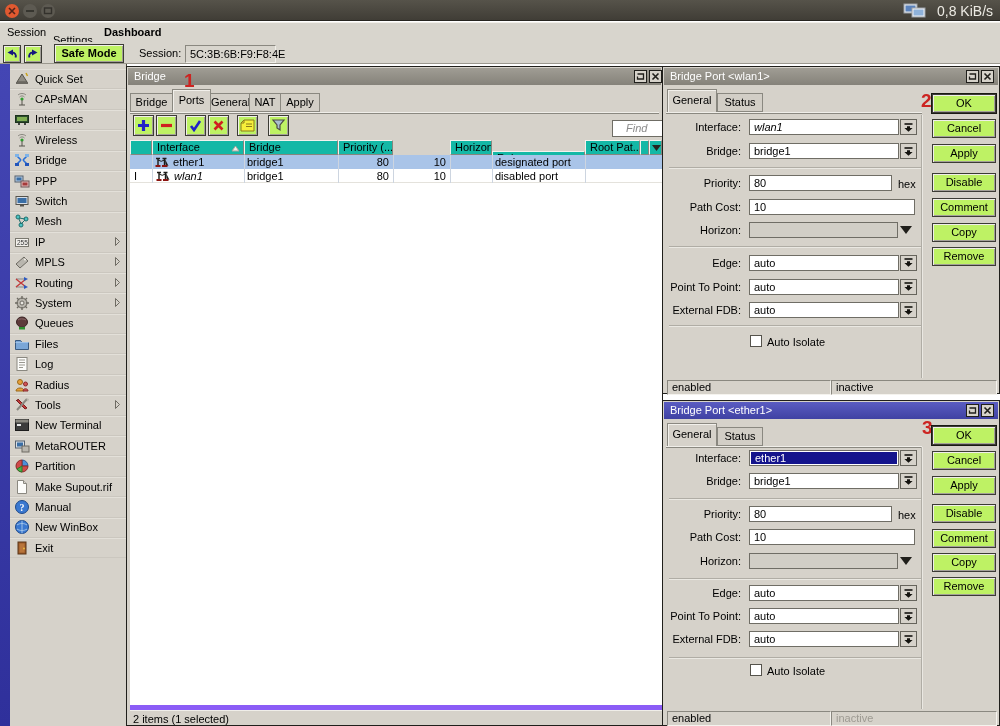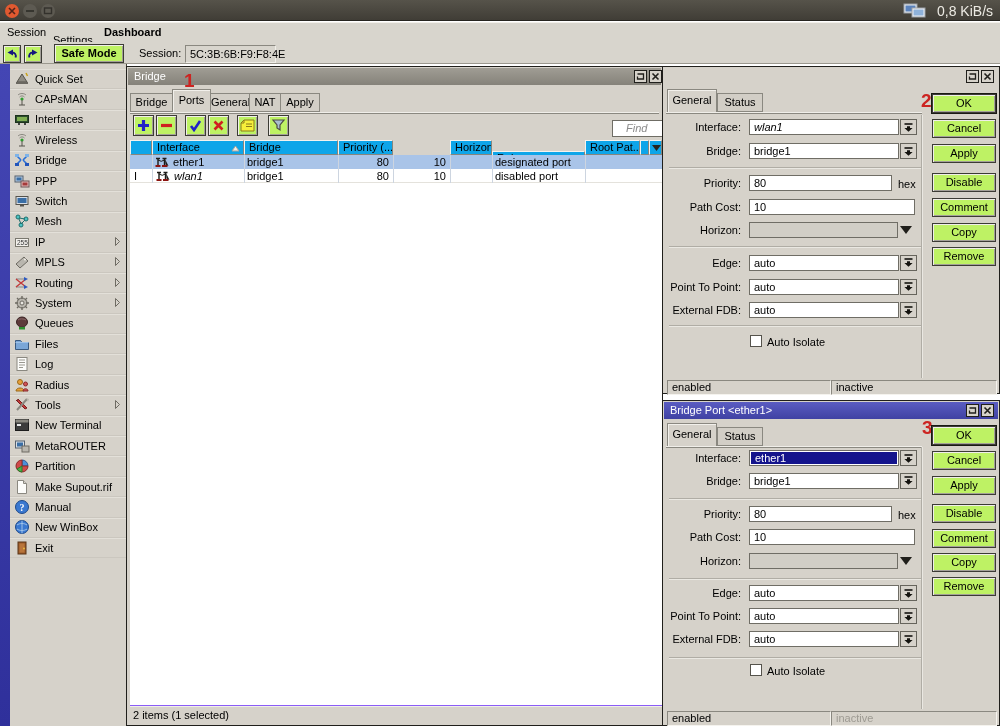--- a/index.html
+++ b/index.html
@@ -16,21 +16,21 @@
 .inp{background:#fff;border:1px solid #6f6d65;font-size:11px;padding:1px 0 0 4px;height:16px;line-height:13px;}
 .cmb{width:17px;height:16px;background:#d6d2ca;border:1px solid #66645c;}
 .cmb svg{display:block;margin:2.5px auto 0;}
 .sep{height:1px;background:#b0ada5;box-shadow:0 1px 0 #eae8e2;}
 .btn{background:#bef264;border:1px solid #3c3b35;text-align:center;line-height:17px;font-size:11px;
   box-shadow:inset 1px 1px 0 #f0eee9, inset -1px -1px 0 #a3a098;}
 .def{box-shadow:inset 1px 1px 0 #f0eee9, inset -1px -1px 0 #a3a098, 0 0 0 1px #1a1914;}
 .lb{text-align:right;line-height:16px;}
 .st{border:1px solid;border-color:#8a8880 #f5f3ee #f5f3ee #8a8880;background:#d6d2ca;padding-left:4px;
   line-height:12px;height:15px;}
-.hc{background:#0ea5e9;border-top:1px solid #f4f2ee;border-left:1px solid #f4f2ee;
+.hc{background:#14b8a6;border-top:1px solid #f4f2ee;border-left:1px solid #f4f2ee;
   border-right:1px solid #87857d;border-bottom:1px solid #87857d;padding-left:4px;line-height:13px;height:15px;white-space:nowrap;overflow:hidden;}
 .red{color:#cc2421;font-weight:bold;font-size:19px;line-height:19px;}
 .cell{line-height:14px;height:14px;white-space:nowrap;overflow:hidden;}
 .mi{display:flex;align-items:center;height:20.4px;box-sizing:border-box;padding-left:4px;
   border-bottom:1px solid #cbc7bf;box-shadow:inset 0 1px 0 #e3e0d9;}
 .mi .ic{width:17px;height:16px;margin-right:4px;flex:none;}
 .mi .ar{margin-left:auto;margin-right:6px;}
 .chk{width:12px;height:12px;background:#fff;border:1px solid #55534c;}
 </style></head>
 <body>
@@ -293,23 +293,24 @@
   <div class="abs cell" style="left:368px;top:102px;">disabled port</div>
 
   <div class="abs" style="left:25px;top:88px;width:1px;height:28px;background:#cdd5e0;"></div>
   <div class="abs" style="left:117px;top:88px;width:1px;height:28px;background:#cdd5e0;"></div>
   <div class="abs" style="left:211px;top:88px;width:1px;height:28px;background:#cdd5e0;"></div>
   <div class="abs" style="left:266px;top:88px;width:1px;height:28px;background:#cdd5e0;"></div>
   <div class="abs" style="left:323px;top:88px;width:1px;height:28px;background:#cdd5e0;"></div>
   <div class="abs" style="left:365px;top:88px;width:1px;height:28px;background:#cdd5e0;"></div>
   <div class="abs" style="left:458px;top:88px;width:1px;height:28px;background:#cdd5e0;"></div>
 
-  <div class="abs" style="left:3px;top:638px;width:532px;height:19px;border-top:1px solid #8b5cf6;box-shadow:0 1px 0 #f0eee9 inset;padding:3px 0 0 3px;box-sizing:border-box;">2 items (1 selected)</div>
+  <div class="abs" style="left:3px;top:638px;width:532px;height:19px;border-top:5px solid #8b5cf6;box-shadow:0 1px 0 #f0eee9 inset;padding:3px 0 0 3px;box-sizing:border-box;">2 items (1 selected)</div>
 </div>
 <div class="abs win" style="left:662px;top:66px;width:338px;height:328px;">
+  <div class="ttl ttl-in" style="margin:1px;">Bridge Port &lt;wlan1&gt;</div>
   <div class="abs wbtn" style="left:303px;top:3px;"><svg width="11" height="11" viewBox="0 0 11 11">
           <path d="M2.5 3h6v5h-6M2.5 5.5v2.5h4" fill="none" stroke="#201f1b" stroke-width="1.3"></path>
         </svg></div>
   <div class="abs wbtn" style="left:318px;top:3px;"><svg width="11" height="11" viewBox="0 0 11 11">
           <path d="M2.5 2.5l6 6M8.5 2.5l-6 6" stroke="#201f1b" stroke-width="1.6"></path>
         </svg></div>
   <div class="abs" style="left:3px;top:44.5px;width:256px;height:1px;background:#f0eee9;box-shadow:0 1px 0 #8a8880;"></div>
   <div class="abs tab on" style="left:4px;top:22px;width:50px;">General</div>
   <div class="abs tab" style="left:54px;top:26px;width:46px;">Status</div>
   <div class="abs red" style="left:258px;top:24px;">2</div>

